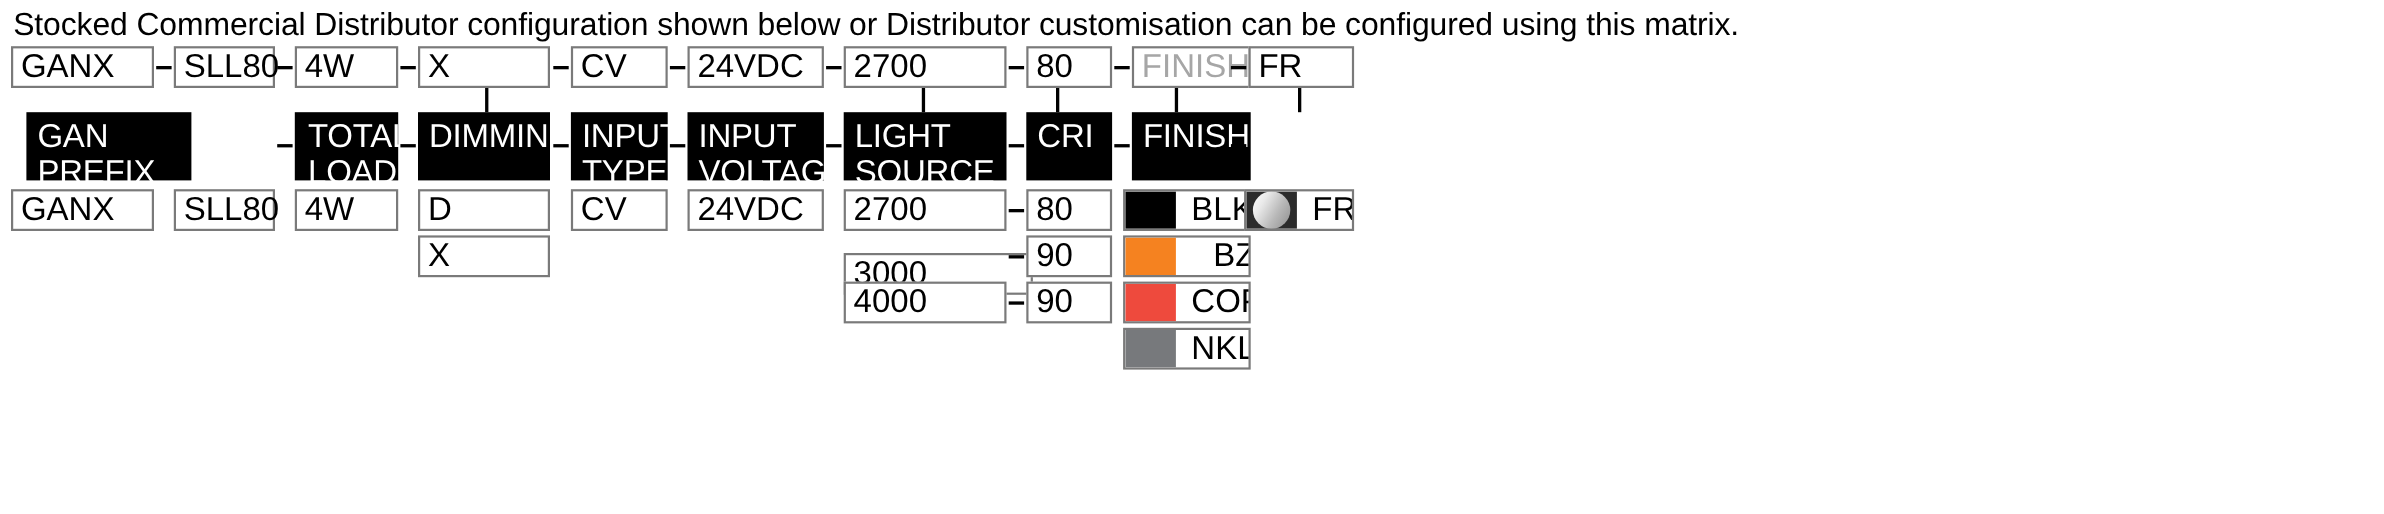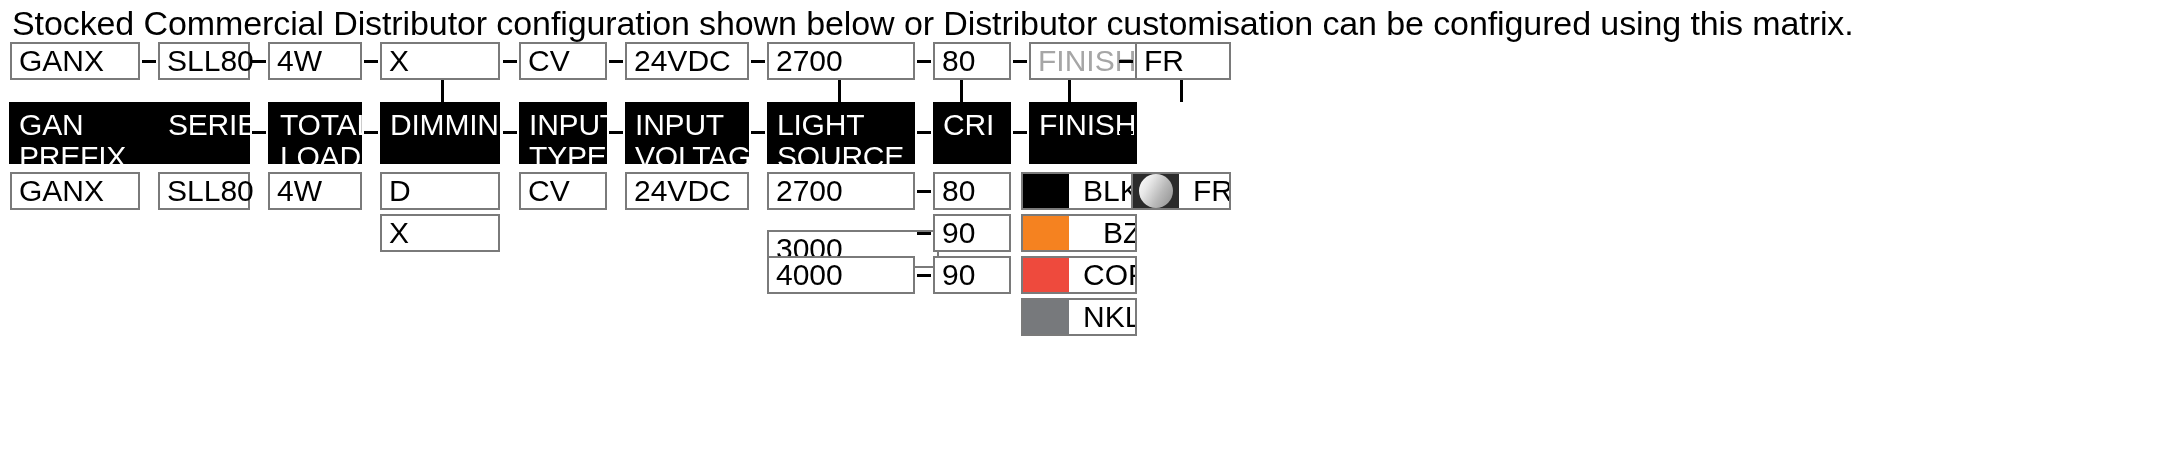--- a/index.html
+++ b/index.html
@@ -19,21 +19,21 @@
     position: relative;
     width: 2167px;
     height: 467px;
   }
 
   
   .intro {
     position: absolute;
     left: 12px;
     top: 6px;
-    font-size: 34px;
+    font-size: 29px;
     line-height: 34px;
     white-space: nowrap;
     letter-spacing: -0.1px;
   }
 
   
   .box {
     position: absolute;
     box-sizing: border-box;
     border: 2px solid #7a7a7a;
@@ -148,24 +148,23 @@
   <div class="box muted" style="left:1029px; top:42px; width:108px; height:38px;">FINISH</div>
   <div class="dash" style="left:1119px; top:60px;"></div>
   <div class="box" style="left:1135px; top:42px; width:96px;  height:38px;">FR</div>
 
   <div class="tick" style="left:441px;  top:80px; height:22px;"></div>
   <div class="tick" style="left:838px;  top:80px; height:22px;"></div>
   <div class="tick" style="left:960px;  top:80px; height:22px;"></div>
   <div class="tick" style="left:1068px; top:80px; height:22px;"></div>
   <div class="tick" style="left:1180px; top:80px; height:22px;"></div>
 
-  <div class="hdr" style="left:9px;   top:102px; width:150px; height:62px;">GAN
+  <div class="hdr" style="left:24px;   top:102px; width:150px; height:62px;">GAN
 PREFIX</div>
   <div class="dash" style="left:142px; top:131px;"></div>
-  <div class="hdr" style="left:158px;  top:102px; width:92px;  height:62px;">SERIES</div>
   <div class="dash" style="left:252px; top:131px;"></div>
   <div class="hdr" style="left:268px;  top:102px; width:94px;  height:62px;padding-left:12px;">TOTAL
 LOAD</div>
   <div class="dash" style="left:364px; top:131px;"></div>
   <div class="hdr" style="left:380px;  top:102px; width:120px; height:62px;">DIMMING</div>
   <div class="dash" style="left:503px; top:131px;"></div>
   <div class="hdr" style="left:519px;  top:102px; width:88px;  height:62px;">INPUT
 TYPE</div>
   <div class="dash" style="left:609px; top:131px;"></div>
   <div class="hdr" style="left:625px;  top:102px; width:124px; height:62px;">INPUT

